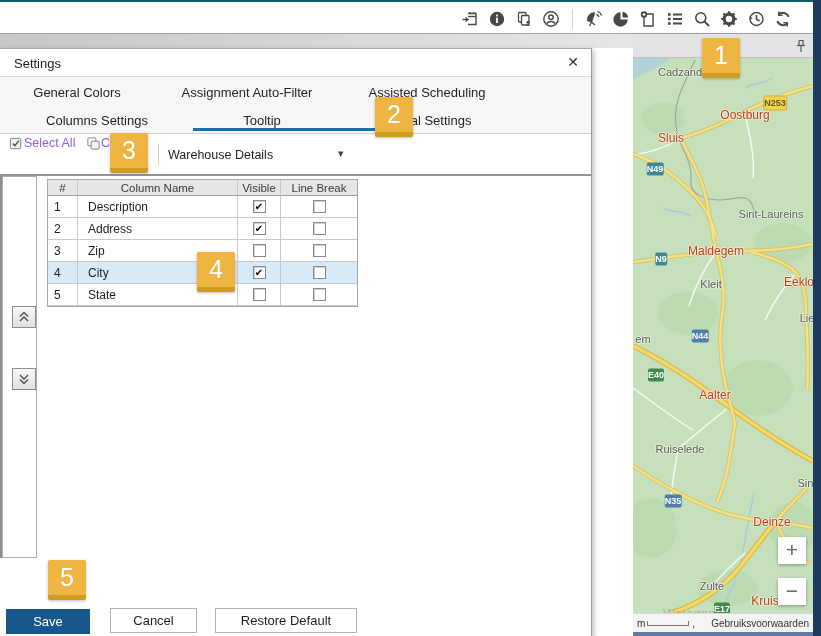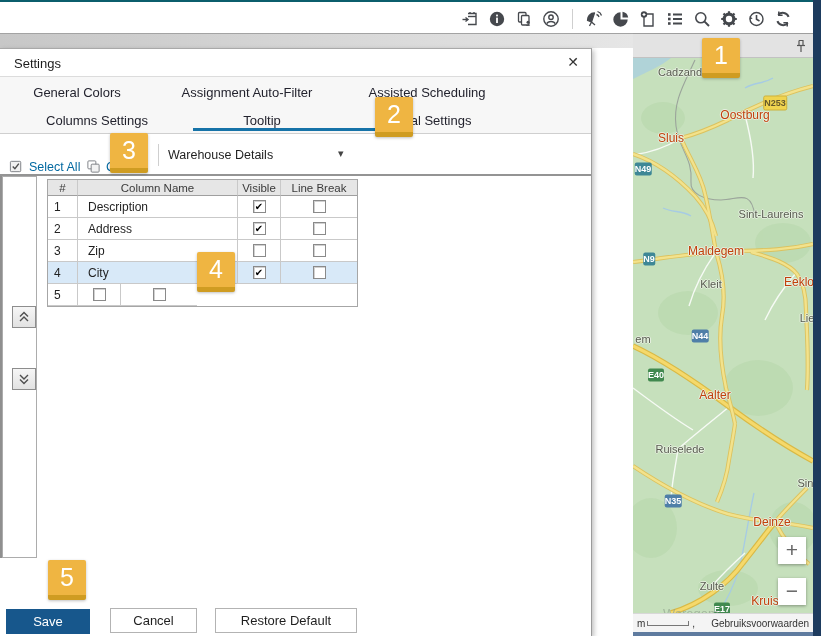--- a/index.html
+++ b/index.html
@@ -23,21 +23,21 @@
     background:#e3e3e3; border-top:1px solid #9e9e9e; border-bottom:1px solid #c2c2c2; }
   .pin { position:absolute; right:6px; top:5px; }
   .map-body { position:absolute; left:633px; top:58px; width:180px; height:555px;
     overflow:hidden; background:#c6e0bc; cursor:grab; }
   .mp { position:absolute; transform:translate(-50%,-50%); font-size:11px; color:#595d51; white-space:nowrap;
     text-shadow:1px 0 0 #e6efe0,-1px 0 0 #e6efe0,0 1px 0 #e6efe0,0 -1px 0 #e6efe0; }
   .mp.big { font-size:12px; color:#c2410c; }
   .rb { position:absolute; transform:translate(-50%,-50%); font-size:9px; font-weight:bold;
     padding:1px 0; border-radius:2px; color:#fff; line-height:11px; white-space:nowrap; }
   .rb.yellow { background:#f0d44f; color:#66592b; border:1px solid #ccb13c; }
-  .rb.teal   { background:#3e8796; }
+  .rb.teal   { background:#3e8796;margin-left:12px; }
   .rb.blue   { background:#4f7fa8; }
   .rb.green  { background:#41894f; }
   .zoombtn { position:absolute; width:28px; height:27px; background:#fff; color:#666;
     font-size:21px; line-height:25px; text-align:center; cursor:pointer;
     box-shadow:0 1px 3px rgba(0,0,0,.35); user-select:none; }
   .watermark { position:absolute; left:30px; top:548px; font-size:13px; color:#93a78f; opacity:.7; }
   .map-attr { position:absolute; left:633px; top:613px; width:180px; height:19px;
     background:rgba(243,243,243,.92); display:flex; align-items:center; font-size:10px; color:#333;
     padding:0 4px; border-top:1px solid #d8d8d8; }
   .scalebar { width:42px; height:5px; border:1px solid #777; border-top:none; margin:0 3px 0 2px; }
@@ -50,21 +50,21 @@
   
   .dialog { position:absolute; left:0; top:48px; width:592px; height:588px; background:#fff;
     border-top:1px solid #a9a9a9; border-right:1px solid #9a9a9a; box-shadow:2px 2px 5px rgba(0,0,0,.25); }
   .dlg-title { position:absolute; left:0; top:0; width:100%; height:28px; border-bottom:1px solid #dcdcdc; }
   .dlg-title-text { position:absolute; left:14px; top:7px; font-size:13px; color:#1c1c1c; }
   .dlg-close { position:absolute; right:9px; top:5px; font-size:14px; color:#333; cursor:pointer; padding:0 3px; }
   .dlg-tabs { position:absolute; left:0; top:28px; width:100%; height:57px; background:#f7f7f7; border-bottom:1px solid #cfcfcf; }
   .tab { position:absolute; transform:translateX(-50%); font-size:13px; color:#23232e; white-space:nowrap; cursor:pointer; }
   .tab-underline { position:absolute; left:193px; top:51px; width:184px; height:3px; background:#1673a8; }
   .dlg-toolbar { position:absolute; left:0; top:87px; width:100%; height:40px; border-bottom:2px solid #949494; background:#fff; }
-  .tool-item { position:absolute; top:0; height:38px; display:flex; align-items:flex-end; gap:5px; font-size:12.5px; color:#0369a1; cursor:pointer; }
+  .tool-item { position:absolute; top:0; height:38px; display:flex; align-items:flex-start; font-size:12.5px; color:#8b5cf6; cursor:pointer; }
   .vsep { position:absolute; left:158px; top:8px; width:1px; height:22px; background:#cfcfcf; }
   .combo { position:absolute; left:168px; top:0; width:186px; height:38px; display:flex; align-items:center; font-size:12.5px; color:#1f1f1f; cursor:pointer; }
   .combo-arrow { position:absolute; left:338px; top:11px; font-size:11px; color:#444; cursor:pointer; }
 
   .left-cut { position:absolute; left:0; top:127px; width:2px; height:382px; background:#8f8f8f; }
   .side-rail { position:absolute; left:2px; top:127px; width:35px; height:382px; background:#fff; border:1px solid #acacac; }
   .chev-btn { position:absolute; left:12px; width:24px; height:22px; background:linear-gradient(#f6f6f6,#e2e2e2);
     border:1px solid #8d8d8d; display:flex; align-items:center; justify-content:center; cursor:pointer; }
 
   .grid { position:absolute; left:47px; top:130px; width:311px; border:1px solid #a6a6a6; background:#fff; font-size:12px; }
@@ -401,20 +401,21 @@
         <div class="gc c2">City</div>
         <div class="gc c3">
             <span class="cb checked"></span>
           </div>
         <div class="gc c4">
             <span class="cb"></span>
           </div>
       </div>
       <div class="grow">
         <div class="gc c1">5</div>
+        <div class="gc c2">State</div>
         <div class="gc c3">
             <span class="cb"></span>
           </div>
         <div class="gc c4">
             <span class="cb"></span>
           </div>
       </div>
     </div>
 
     <div class="btn primary" style="left:6px;top:560px;width:84px">Save</div>

